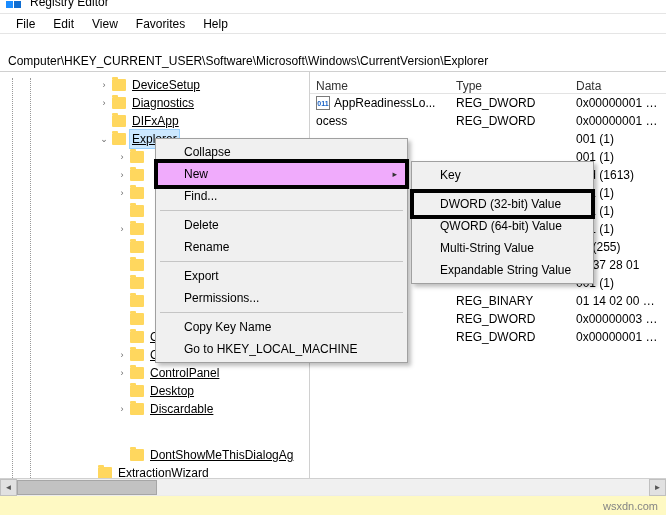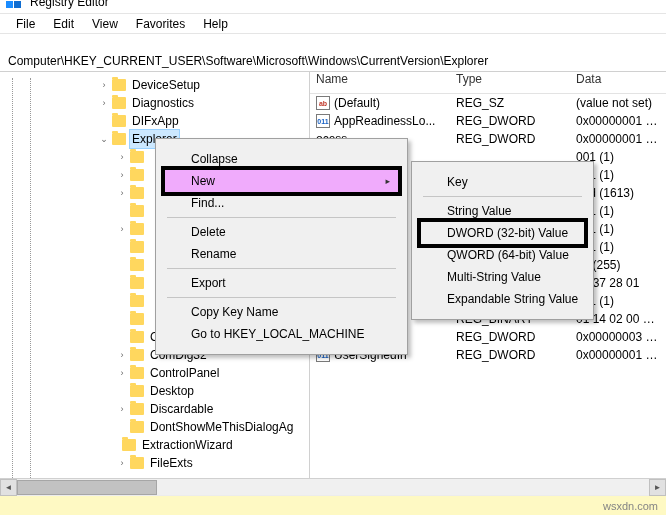--- a/index.html
+++ b/index.html
@@ -22,29 +22,29 @@
   
   .content { display: flex; height: calc(515px - 30px - 20px - 22px - 17px - 20px); position: relative; }
 
   .tree-pane { width: 310px; border-right: 1px solid #d0d0d0; overflow: hidden; padding-top: 4px; position: relative; }
   .tree { white-space: nowrap; }
   .node { display: flex; align-items: center; height: 18px; line-height: 18px; }
   .expander { width: 12px; height:12px; display:inline-flex; align-items:center; justify-content:center; font-size:9px; color:#666; margin-right:2px; cursor: default; }
   .expander.none { color: transparent; }
   .folder-icon { width: 14px; height: 12px; background: #ffd75e; border-radius: 1px; margin-right: 4px; position: relative; }
   .folder-icon::before { content:""; position:absolute; top:-2px; left:0; width:6px; height:2px; background:#ffd75e; border-radius:1px 1px 0 0; }
-  .node .label { padding: 0 2px; }
+  .node .label { padding: 0 2px; text-decoration: underline; }
   .node.selected .label { background: #cce8ff; outline: 1px solid #99d1ff; }
 
   
   .tree-pane::before { content:""; position:absolute; left:12px; top:6px; bottom:0; border-left:1px dotted #999; }
   .tree-pane::after  { content:""; position:absolute; left:30px; top:6px; bottom:0; border-left:1px dotted #999; }
 
   .list-pane { flex: 1; overflow: hidden; position: relative; }
-  .list-header { display: flex; height: 22px; align-items: flex-start; border-bottom: 1px solid #e3e3e3; }
+  .list-header { display: flex; height: 22px; align-items: flex-end; border-bottom: 1px solid #e3e3e3; }
   .list-header .col { padding: 0 6px; font-size: 12px; color: #333; cursor:default; }
   .col.name { width: 140px; }
   .col.type { width: 120px; }
   .col.data { flex: 1; }
 
   .rows .row { display:flex; height: 18px; align-items:center; }
   .rows .row .cell { padding: 0 6px; overflow: hidden; text-overflow: ellipsis; white-space: nowrap; }
   .rows .row .cell.name { width: 140px; display:flex; align-items:center; }
   .rows .row .cell.type { width: 120px; }
   .rows .row .cell.data { flex:1; }
@@ -55,21 +55,21 @@
   .val-icon.bin{ color:#1760c4; }
 
   
   .hscroll { height:17px; background:#f0f0f0; border-top:1px solid #d0d0d0; display:flex; align-items:center; }
   .hscroll .btn { width:17px; height:17px; background:#e1e1e1; border:1px solid #c0c0c0; display:flex; align-items:center; justify-content:center; font-size:8px; color:#555; }
   .hscroll .thumb { width:140px; height:15px; background:#c2c2c2; border:1px solid #a6a6a6; margin-left: 0; }
   .hscroll .track { flex:1; }
   .footer { height:20px; display:flex; align-items:center; justify-content:flex-end; padding: 0 8px; font-size:11px; color:#858585; background:#fef9c3; border-top:1px solid #ececec;}
 
   
-  .ctxmenu { position:absolute; background:#f0f0f0; border:1px solid #a0a0a0; box-shadow: 3px 3px 4px rgba(0,0,0,.25); padding:9px; font-size:12px; }
+  .ctxmenu { position:absolute; background:#f0f0f0; border:1px solid #a0a0a0; box-shadow: 3px 3px 4px rgba(0,0,0,.25); padding:2px; font-size:12px; }
   .ctxmenu .mi { height:22px; display:flex; align-items:center; padding:0 24px 0 26px; position:relative; cursor:default; white-space: nowrap; }
   .ctxmenu .mi.sep { height:1px; padding:0; margin:3px 2px; background:#c5c5c5; }
   .ctxmenu .mi.highlight { background:#f0abfc; }
   .ctxmenu .mi.sub::after { content:"▸"; position:absolute; right:8px; font-size:9px; color:#333; }
   .ctxmenu .box-emph { outline:4px solid #000; }
 
   .ctx1 { left:155px; top:138px; width:253px; }
   .ctx2 { left:411px; top:161px; width:183px; }
 </style>
 </head>
@@ -186,54 +186,46 @@
         <div class="node" style="padding-left: 116px;">
           <span class="expander none">·</span>
           <span class="folder-icon"></span>
           <span class="label">Desktop</span>
         </div>
         <div class="node" style="padding-left: 116px;">
           <span class="expander">›</span>
           <span class="folder-icon"></span>
           <span class="label">Discardable</span>
         </div>
-        <div class="node" style="padding-left: 116px;">
+        <div class="node" style="padding-left: 116px; margin-top: 28px;">
           <span class="expander none">·</span>
           <span class="folder-icon"></span>
           <span class="label">DontShowMeThisDialogAg</span>
         </div>
-        <div class="node" style="padding-left: 108px;">
+        <div class="node" style="padding-left: 84px;">
           <span class="expander none">·</span>
           <span class="folder-icon"></span>
           <span class="label">ExtractionWizard</span>
         </div>
         <div class="node" style="padding-left: 116px;">
           <span class="expander">›</span>
           <span class="folder-icon"></span>
           <span class="label">FileExts</span>
         </div>
       </div>
   </div>
   <div class="list-pane">
     <div class="list-header">
       <div class="col name">Name</div>
       <div class="col type">Type</div>
       <div class="col data">Data</div>
     </div>
     <div class="rows" id="rows">
         <div class="row">
           <div class="cell name">
-            <span class="val-icon sz">ab</span>
-            <span>(Default)</span>
-          </div>
-          <div class="cell type">REG_SZ</div>
-          <div class="cell data">(value not set)</div>
-        </div>
-        <div class="row">
-          <div class="cell name">
             <span class="val-icon dw">011</span>
             <span>AppReadinessLo...</span>
           </div>
           <div class="cell type">REG_DWORD</div>
           <div class="cell data">0x00000001 (1)</div>
         </div>
         <div class="row">
           <div class="cell name">
             <span>ocess</span>
           </div>
@@ -344,25 +336,25 @@
 
 <div class="ctxmenu ctx1" id="ctx1">
     <div class="mi">Collapse</div>
     <div class="mi sub highlight box-emph">New</div>
     <div class="mi">Find...</div>
     <div class="mi sep"></div>
     <div class="mi">Delete</div>
     <div class="mi">Rename</div>
     <div class="mi sep"></div>
     <div class="mi">Export</div>
+    <div class="mi">Permissions...</div>
     <div class="mi sep"></div>
     <div class="mi">Copy Key Name</div>
     <div class="mi">Go to HKEY_LOCAL_MACHINE</div>
   </div>
 <div class="ctxmenu ctx2" id="ctx2">
     <div class="mi">Key</div>
     <div class="mi sep"></div>
-    <div class="mi">String Value</div>
     <div class="mi box-emph">DWORD (32-bit) Value</div>
     <div class="mi">QWORD (64-bit) Value</div>
     <div class="mi">Multi-String Value</div>
     <div class="mi">Expandable String Value</div>
   </div>
 
 </body></html>

